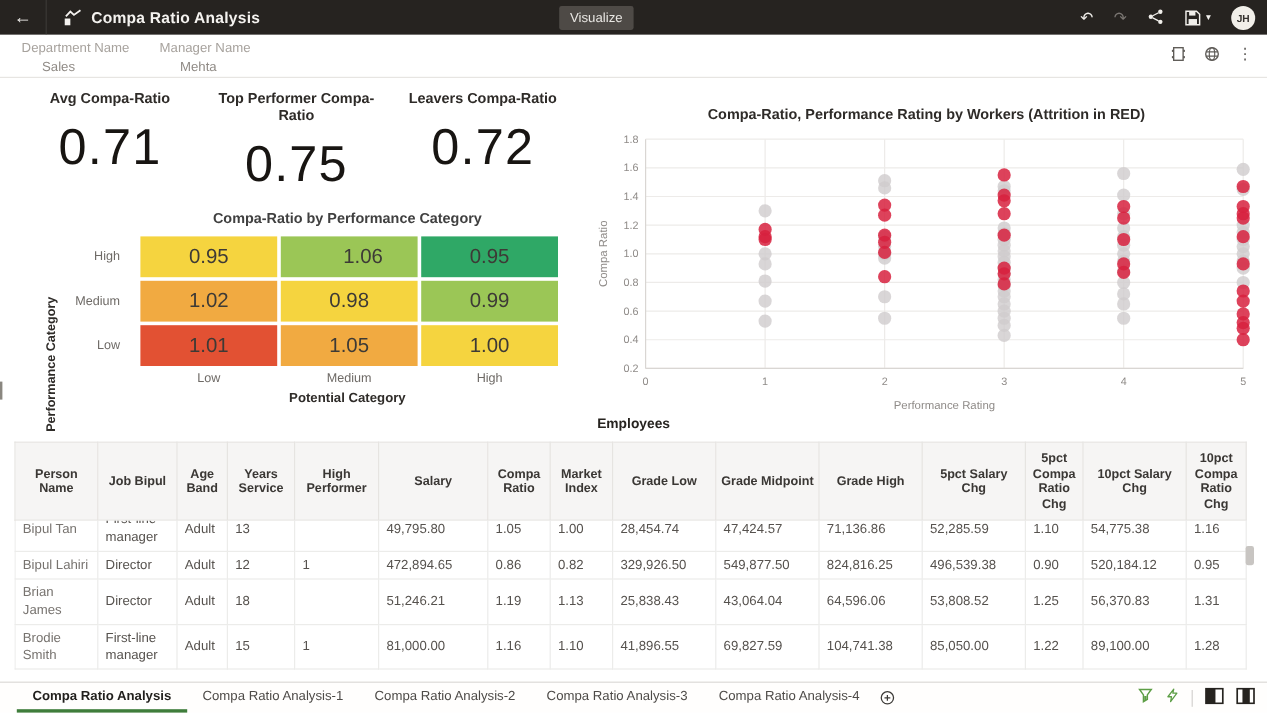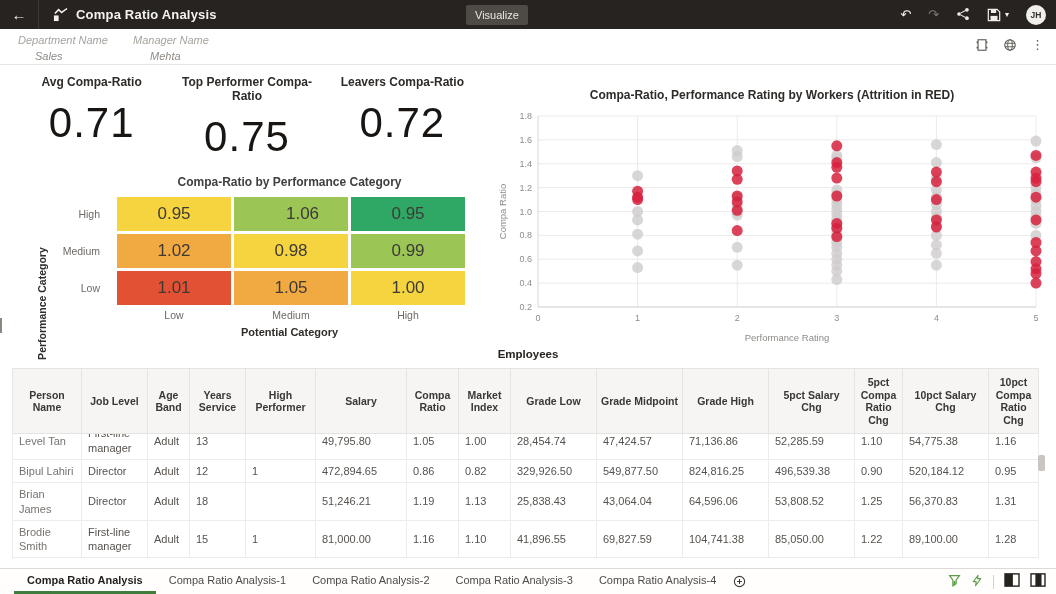--- a/index.html
+++ b/index.html
@@ -19,21 +19,21 @@
   .tb-actions { position:absolute; right:10px; display:flex; align-items:center; gap:17px; }
   .tb-ic { font-size:13px; color:#f0eeea; cursor:pointer; line-height:1; }
   .tb-ic.disabled { color:#7a7672; }
   .tb-save { display:flex; align-items:center; gap:4px; cursor:pointer; }
   .tb-caret { font-size:8px; }
   .avatar { width:20px; height:20px; border-radius:50%; background:#f1efe9; color:#35322f;
             font-size:8.5px; font-weight:bold; display:flex; align-items:center; justify-content:center; cursor:pointer; }
 
   
   .filterbar { position:absolute; left:0; top:29px; width:1056px; height:36px; background:#fff;
-               border-bottom:1px solid #e7e5e2;font-style:italic; }
+               border-bottom:1px solid #e7e5e2; }
   .ftoken { position:absolute; top:5px; }
   .ftoken .flab { font-size:11px; color:#a7a29d; }
   .ftoken .fval { font-size:11px; color:#8f8a85; margin-top:4px; margin-left:17px; }
   .fb-icons { position:absolute; right:12px; top:8px; display:flex; align-items:center; gap:14px; color:#5f5c58; }
   .fb-icons svg { display:block; }
   .kebab { font-size:13px; color:#5f5c58; cursor:pointer; }
 
   
   .kpi-row { position:absolute; left:14px; top:75px; width:466px; display:flex; }
   .kpi { flex:1; text-align:center; }
@@ -346,21 +346,21 @@
               <col style="width:86px">
               <col style="width:86px">
               <col style="width:86px">
               <col style="width:48px">
               <col style="width:86px">
               <col style="width:50px">
             </colgroup>
             <tbody>
               <tr>
                 <th>Person Name</th>
-                <th>Job Level</th>
+                <th>Job Bipul</th>
                 <th>Age Band</th>
                 <th>Years Service</th>
                 <th>High Performer</th>
                 <th>Salary</th>
                 <th>Compa Ratio</th>
                 <th>Market Index</th>
                 <th>Grade Low</th>
                 <th>Grade Midpoint</th>
                 <th>Grade High</th>
                 <th>5pct Salary Chg</th>
@@ -385,21 +385,21 @@
               <col style="width:86px">
               <col style="width:86px">
               <col style="width:86px">
               <col style="width:86px">
               <col style="width:48px">
               <col style="width:86px">
               <col style="width:50px">
             </colgroup>
             <tbody>
               <tr>
-                <td class="tl pname">Level Tan</td>
+                <td class="tl pname">Bipul Tan</td>
                 <td class="tl">First-line manager</td>
                 <td class="tl">Adult</td>
                 <td class="tr">13</td>
                 <td class="tr"></td>
                 <td class="tr">49,795.80</td>
                 <td class="tr">1.05</td>
                 <td class="tr">1.00</td>
                 <td class="tr">28,454.74</td>
                 <td class="tr">47,424.57</td>
                 <td class="tr">71,136.86</td>

